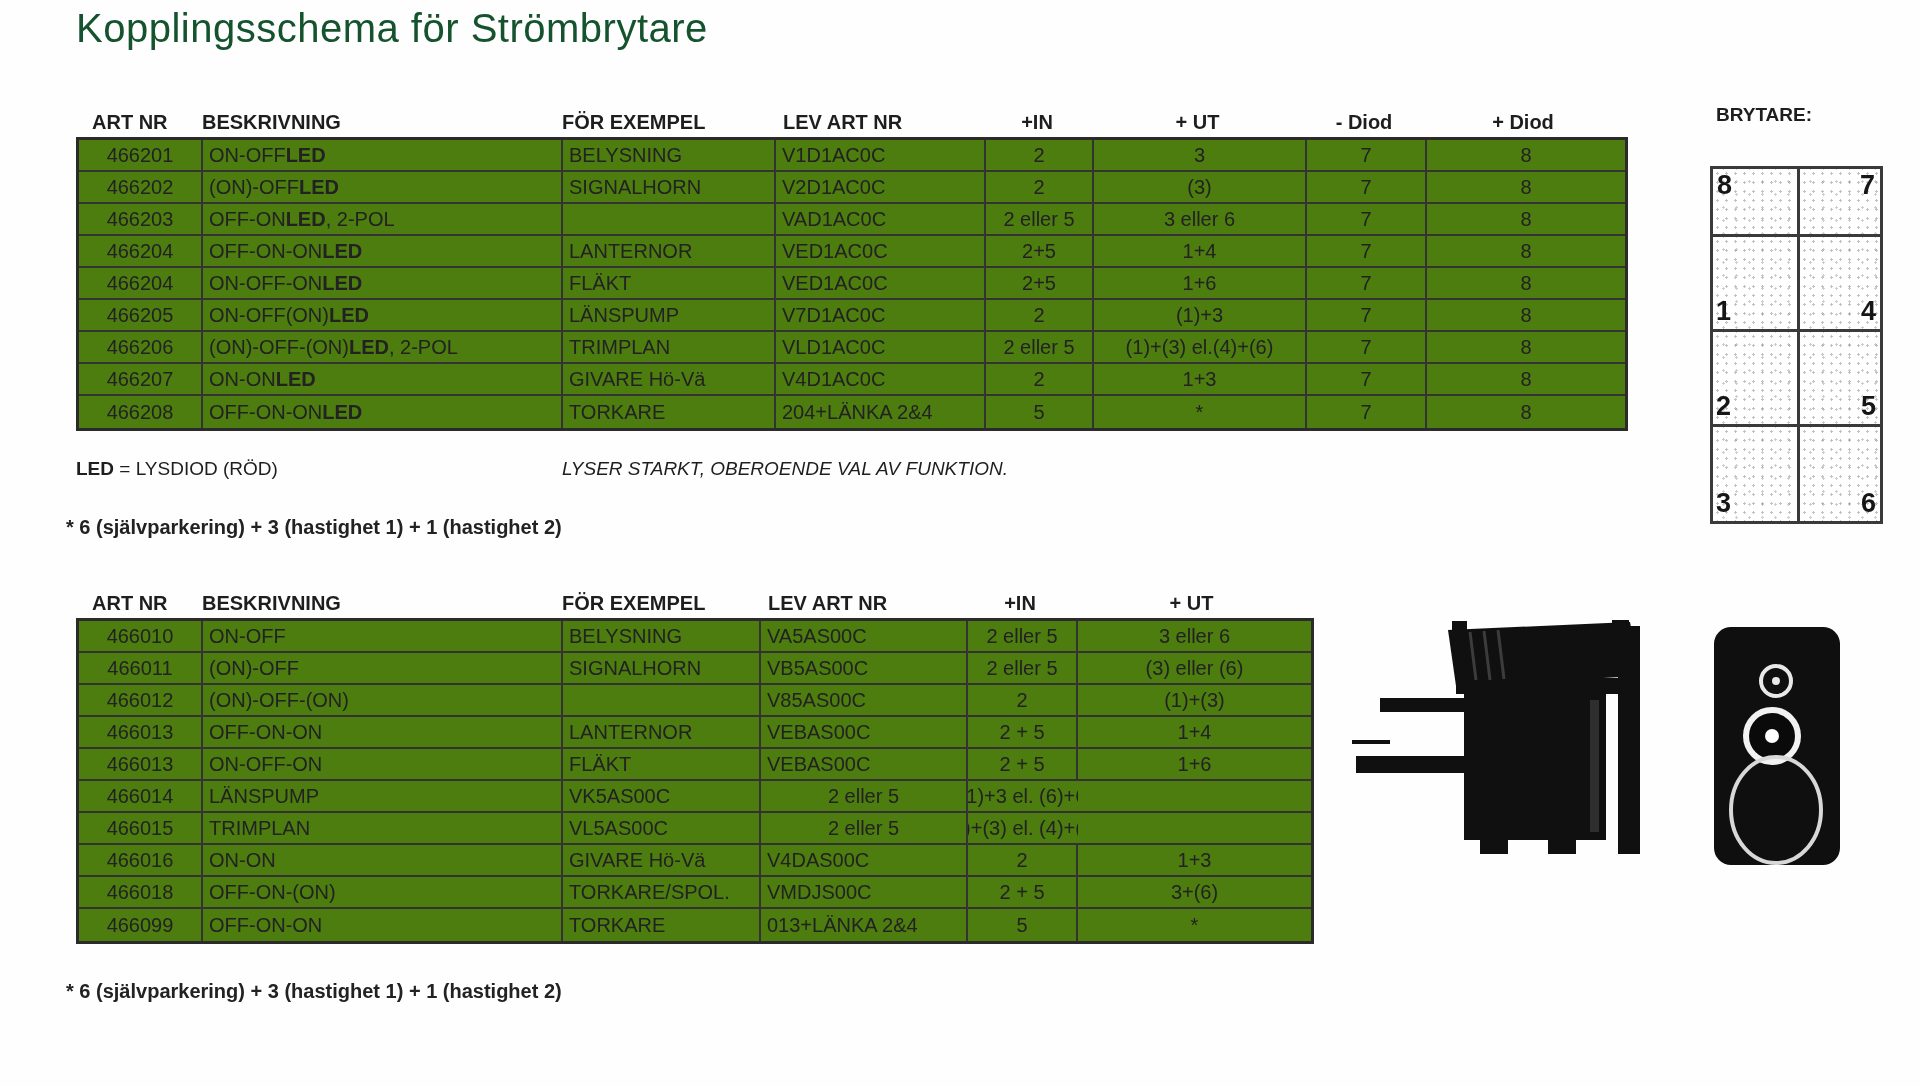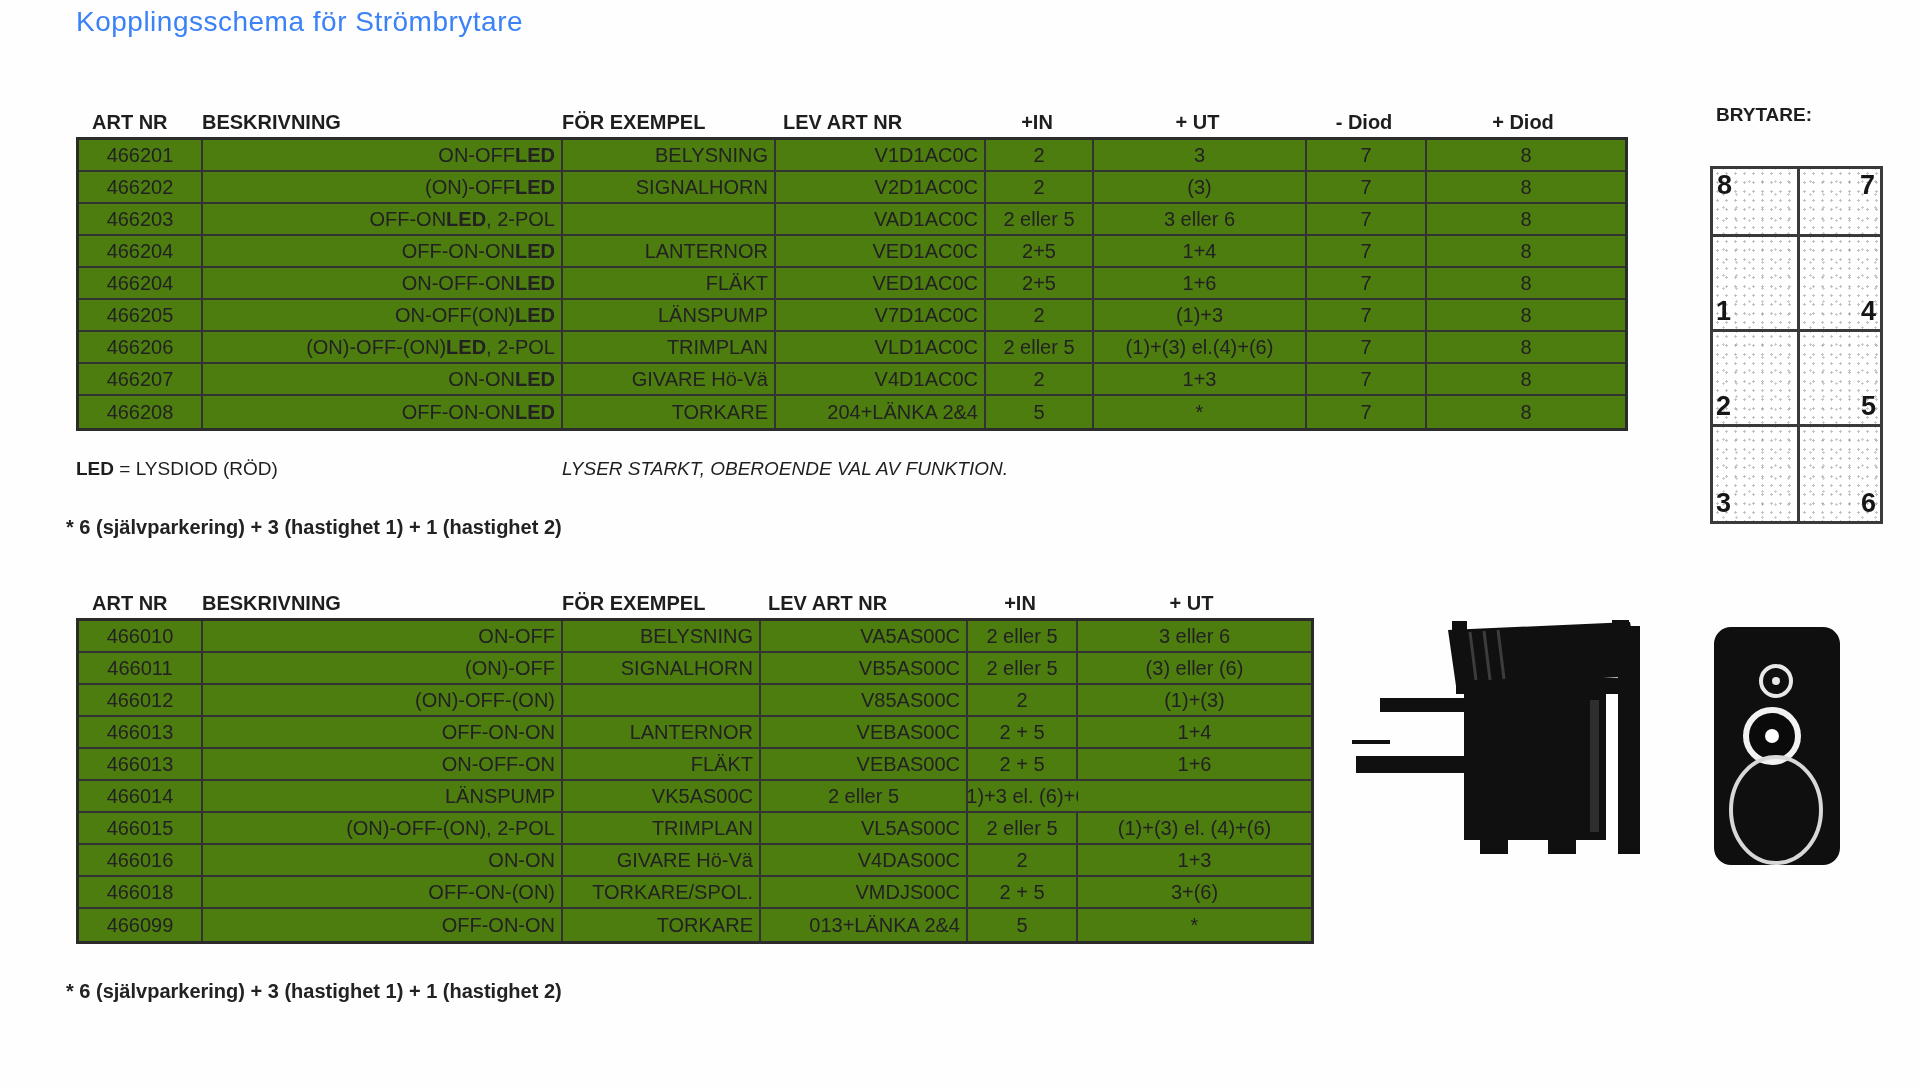--- a/index.html
+++ b/index.html
@@ -1,39 +1,39 @@
 <!DOCTYPE html>
 <html><head>
 <meta charset="utf-8">
 <style>
   html,body{margin:0;padding:0;background:#ffffff;}
   body{width:1920px;height:1086px;position:relative;overflow:hidden;
        font-family:"Liberation Sans", sans-serif;color:#1e1e1e;}
   .page{position:absolute;inset:0;background:#fefefe;}
 
-  .title{position:absolute;left:76px;top:6px;font-size:28px;font-weight:400;
-         letter-spacing:.5px;color:#3b82f6;white-space:nowrap;}
+  .title{position:absolute;left:76px;top:6px;font-size:40px;font-weight:400;
+         letter-spacing:.5px;color:#14532d;white-space:nowrap;}
 
   
   .tbl{position:absolute;left:76px;}
   .tbl1{top:96px;}
   .tbl2{top:577px;}
   .thead{display:grid;height:38px;margin-bottom:3px;font-weight:700;font-size:20px;}
   .hcell{display:flex;align-items:flex-end;white-space:nowrap;}
   .tbody{border:3px solid #2b2b2b;background:#4d7c0f;}
   .trow{display:grid;height:32px;box-sizing:border-box;border-bottom:2px solid #333;}
   .trow:last-child{border-bottom:none;}
   .tcell{display:flex;align-items:center;font-size:20px;padding:0 6px;
          border-right:2px solid #333;white-space:nowrap;overflow:hidden;
          box-sizing:border-box;color:#222;}
   .tcell:last-child{border-right:none;}
   .t1 .trow,.t1 .thead{grid-template-columns:124px 360px 213px 210px 108px 213px 120px 198px;}
   .t2 .trow,.t2 .thead{grid-template-columns:124px 360px 198px 207px 110px 233px;}
   .tcell.c0{justify-content:center;}
-  .tcell.c1,.tcell.c2,.tcell.c3{justify-content:flex-end;}
+  .tcell.c1,.tcell.c2,.tcell.c3{justify-content:flex-start;}
   .tcell.c4,.tcell.c5,.tcell.c6,.tcell.c7{justify-content:center;}
   .thead .c0{justify-content:flex-start;padding-left:16px;}
   .thead .c1,.thead .c2{justify-content:flex-start;padding-left:2px;}
   .thead .c3{justify-content:flex-start;padding-left:10px;}
   .thead .c4,.thead .c5,.thead .c6,.thead .c7{justify-content:center;}
 
   
   .led-note{position:absolute;left:76px;top:458px;font-size:19px;white-space:nowrap;}
   .led-note b{font-weight:700;}
   .led-desc{position:absolute;left:486px;top:0;font-style:italic;}
@@ -232,21 +232,20 @@
         </div>
         <div class="trow">
           <div class="tcell c0">466014</div>
           <div class="tcell c2">LÄNSPUMP</div>
           <div class="tcell c3">VK5AS00C</div>
           <div class="tcell c4">2 eller 5</div>
           <div class="tcell c5">(1)+3 el. (6)+6</div>
         </div>
         <div class="trow">
           <div class="tcell c0">466015</div>
-          <div class="tcell c1">(ON)-OFF-(ON), 2-POL</div>
           <div class="tcell c2">TRIMPLAN</div>
           <div class="tcell c3">VL5AS00C</div>
           <div class="tcell c4">2 eller 5</div>
           <div class="tcell c5">(1)+(3) el. (4)+(6)</div>
         </div>
         <div class="trow">
           <div class="tcell c0">466016</div>
           <div class="tcell c1">ON-ON</div>
           <div class="tcell c2">GIVARE Hö-Vä</div>
           <div class="tcell c3">V4DAS00C</div>

